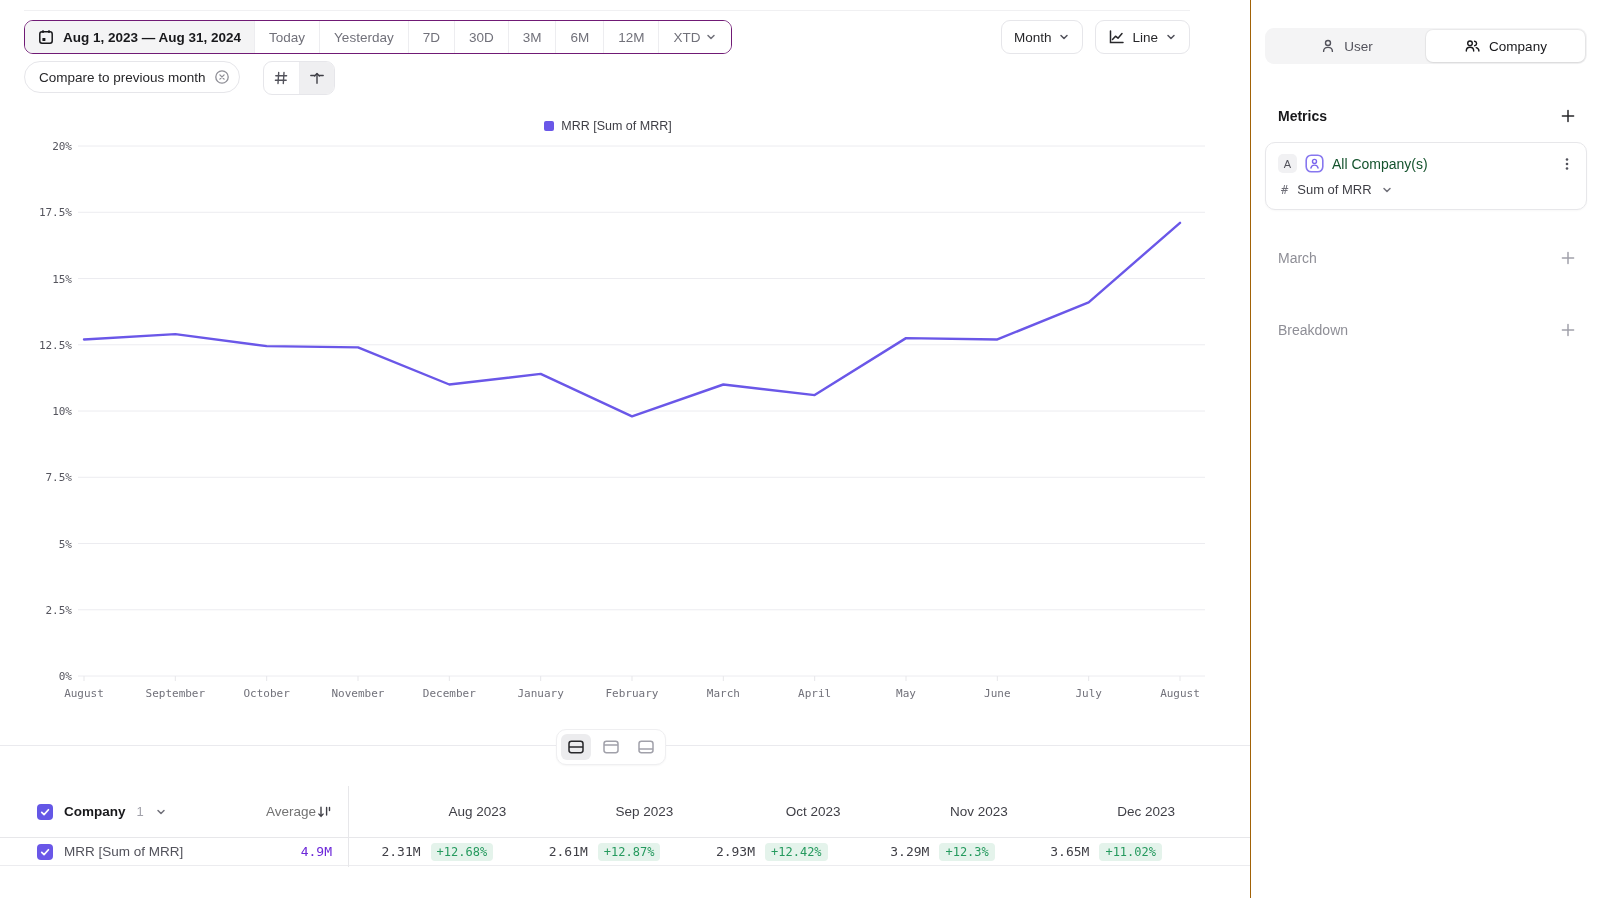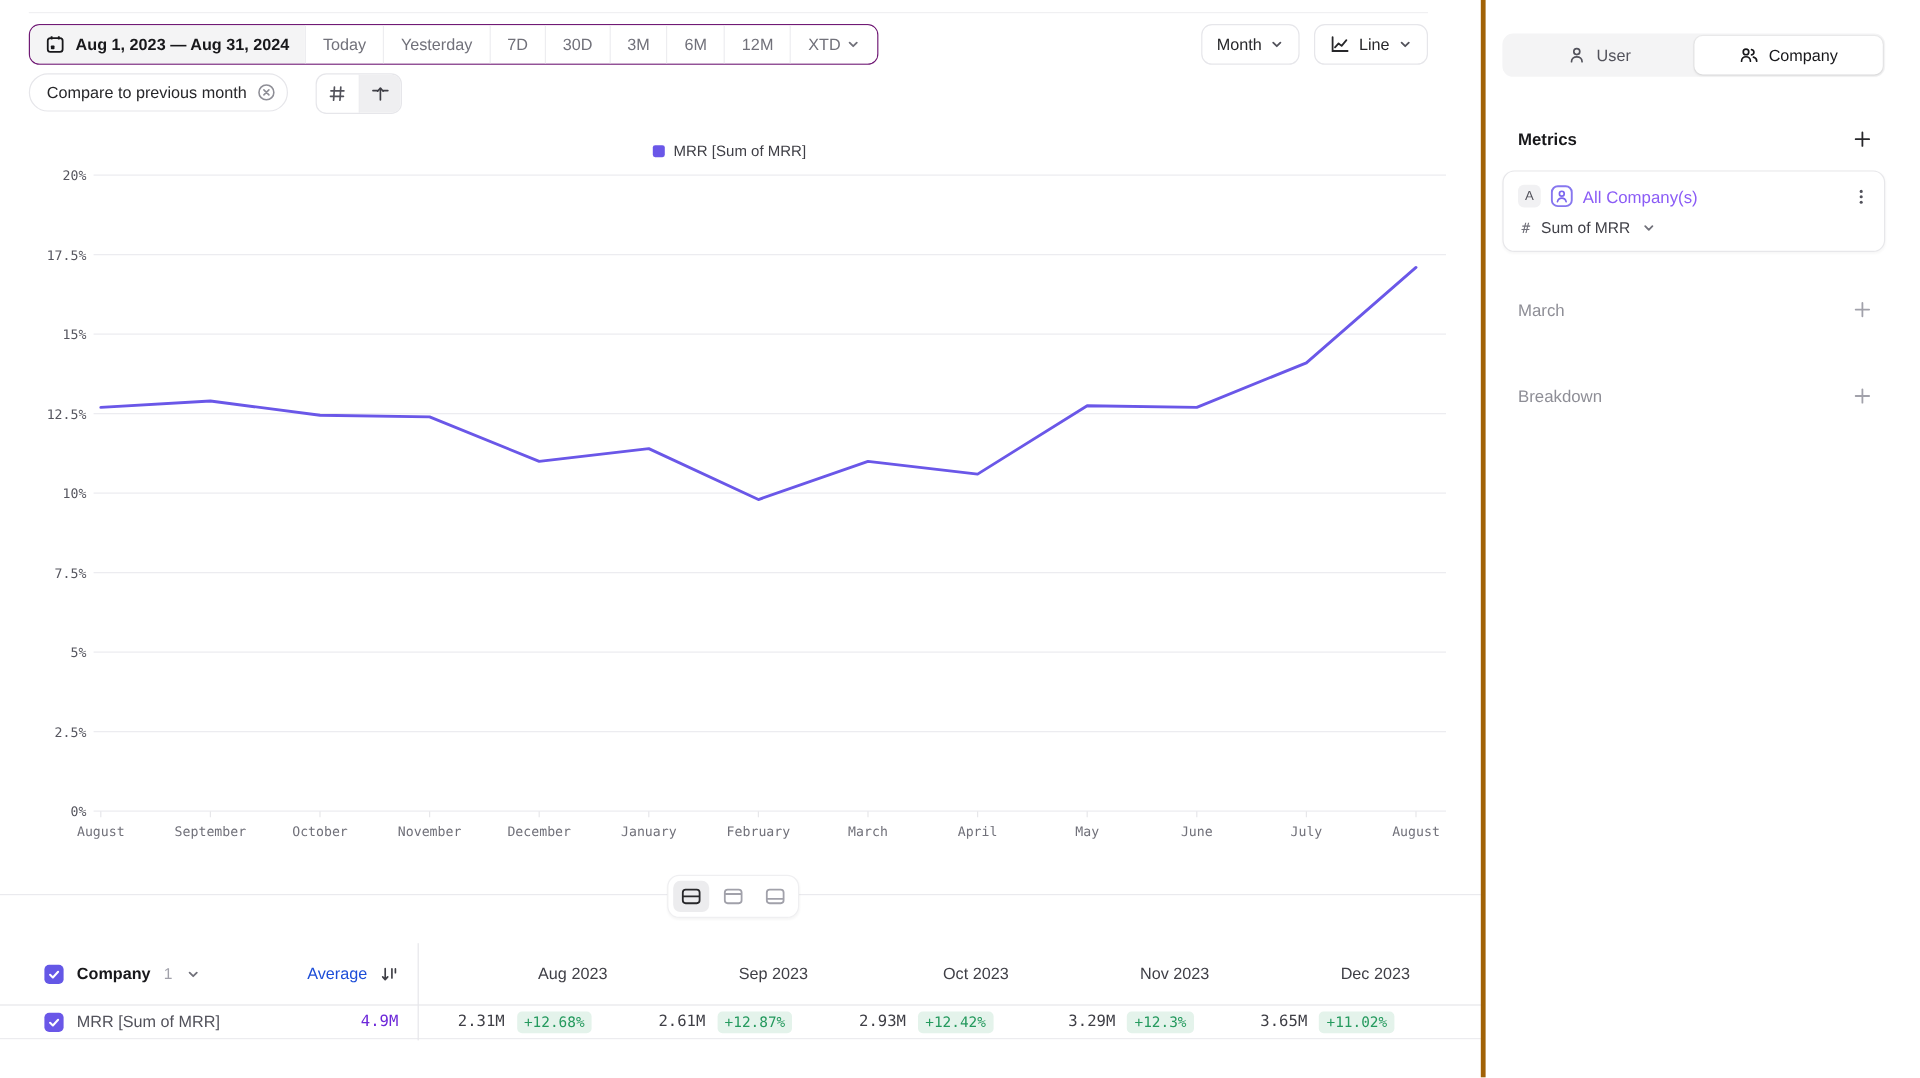--- a/index.html
+++ b/index.html
@@ -3,21 +3,21 @@
 <meta charset="utf-8">
 <style>
   * { margin:0; padding:0; box-sizing:border-box; }
   html,body { width:1600px; height:898px; overflow:hidden; }
   body { font-family:"Liberation Sans", sans-serif; color:#18181b; background:#fff; position:relative; font-size:13px; }
   .mono { font-family:"DejaVu Sans Mono", monospace; }
   button { font-family:inherit; background:none; border:none; cursor:pointer; color:inherit; }
 
   
   .main { position:absolute; top:0; left:0; width:1250px; height:898px; }
-  .sidebar { position:absolute; top:0; right:16px; width:350px; height:898px; border-left:4px solid #a16207; background:#fff; }
+  .sidebar { position:absolute; top:0; right:0; width:350px; height:898px; border-left:1px solid #a16207; background:#fff; }
 
   .top-hairline { position:absolute; top:10px; left:24px; right:60px; height:1px; background:#f0f0f2; }
 
   
   .toolbar1 { position:absolute; top:20px; left:24px; display:flex; }
   .range-group { display:inline-flex; align-items:stretch; height:34px; border:1px solid #701a75; border-radius:9px; overflow:hidden; background:#fff; }
   .date-segment { display:flex; align-items:center; gap:9px; padding:0 13px; background:#f4f4f5; font-weight:bold; font-size:13.5px; color:#18181b; }
   .preset { display:flex; align-items:center; gap:5px; padding:0 14px; font-size:13.5px; color:#71717a; border-left:1px solid #ededf0; background:#fff; }
   .right-controls { position:absolute; top:20px; right:60px; display:flex; gap:12px; }
   .ctl-btn { display:flex; align-items:center; gap:7px; height:34px; padding:0 12px; border:1px solid #e6e6ea; border-radius:9px; font-size:13.5px; color:#27272a; background:#fff; }
@@ -44,41 +44,41 @@
   .view-toggles button.selected { background:#ececee; color:#27272a; }
 
   
   .table { position:absolute; top:786px; left:0; width:1250px; }
   .t-vline { position:absolute; left:348px; top:0; height:81px; width:1px; background:#e7e7ea; }
   .t-head { position:relative; height:52px; border-bottom:1px solid #e7e7ea; }
   .t-row { position:relative; height:28px; border-bottom:1px solid #ececef; }
   .t-left { position:absolute; left:37px; top:0; height:100%; display:flex; align-items:center; gap:11px; }
   .t-group-label { font-size:13.5px; font-weight:bold; color:#18181b; }
   .t-group-count { font-size:13px; color:#a1a1aa; }
-  .t-avg-head { position:absolute; left:160px; width:172px; top:0; height:100%; display:flex; align-items:center; justify-content:flex-end; gap:10px; font-size:13.5px; color:#1d4ed8; }
+  .t-avg-head { position:absolute; left:160px; width:172px; top:0; height:100%; display:flex; align-items:center; justify-content:flex-end; gap:0; font-size:13.5px; color:#737373; }
   .t-avg-val { position:absolute; left:160px; width:172px; top:0; height:100%; display:flex; align-items:center; justify-content:flex-end; font-size:13px; color:#6d28d9; }
   .month-grid { position:absolute; left:348px; top:0; height:100%; width:836px; display:grid; grid-template-columns:repeat(5,1fr); }
   .m-col { display:flex; align-items:center; justify-content:flex-end; padding-right:9px; font-size:13.5px; color:#3f3f46; }
   .m-cell { display:flex; align-items:center; justify-content:flex-end; gap:10px; padding-right:22px; }
   .m-cell .val { font-size:13px; color:#3f3f46; }
   .badge { font-size:12px; padding:2px 6px; border-radius:4px; }
   .row-name { font-size:13.5px; color:#52525b; }
   .checkbox { width:16px; height:16px; border-radius:4px; display:flex; align-items:center; justify-content:center; flex:none; }
 
   
   .seg { position:absolute; left:14px; right:13px; top:28px; height:36px; background:#f4f4f5; border-radius:9px; display:flex; padding:2px; }
   .seg-btn { flex:1; display:flex; align-items:center; justify-content:center; gap:8px; font-size:13.5px; color:#52525b; border-radius:7px; }
   .seg-btn.active { background:#fff; color:#18181b; box-shadow:0 1px 2px rgba(0,0,0,.08), 0 0 0 1px rgba(0,0,0,.04); }
   .side-row { position:absolute; left:27px; right:24px; display:flex; align-items:flex-end; justify-content:space-between; height:20px; }
   .metrics-title { font-size:14px; font-weight:bold; color:#18181b; }
   .side-label { font-size:14px; color:#8e8e96; }
   .metric-card { position:absolute; left:14px; right:13px; top:142px; background:#fff; border:1px solid #e7e7ea; border-radius:10px; padding:11px 12px 12px; box-shadow:0 1px 2px rgba(0,0,0,.03); }
   .mc-row1 { display:flex; align-items:center; gap:8px; }
   .a-badge { width:19px; height:19px; background:#f1f1f3; border-radius:5px; display:flex; align-items:center; justify-content:center; font-size:11px; color:#52525b; flex:none; }
-  .metric-name { font-size:14px; font-weight:500; color:#8b5cf6; }
+  .metric-name { font-size:14px; font-weight:500; color:#14532d; }
   .mc-kebab { margin-left:auto; display:flex; }
   .mc-row2 { display:flex; align-items:center; gap:9px; margin-top:9px; padding-left:3px; }
   .hash { font-size:12px; color:#71717a; }
   .agg { font-size:13px; color:#3f3f46; }
 </style>
 </head>
 <body>
 
 <div class="main">
   <div class="top-hairline"></div>

